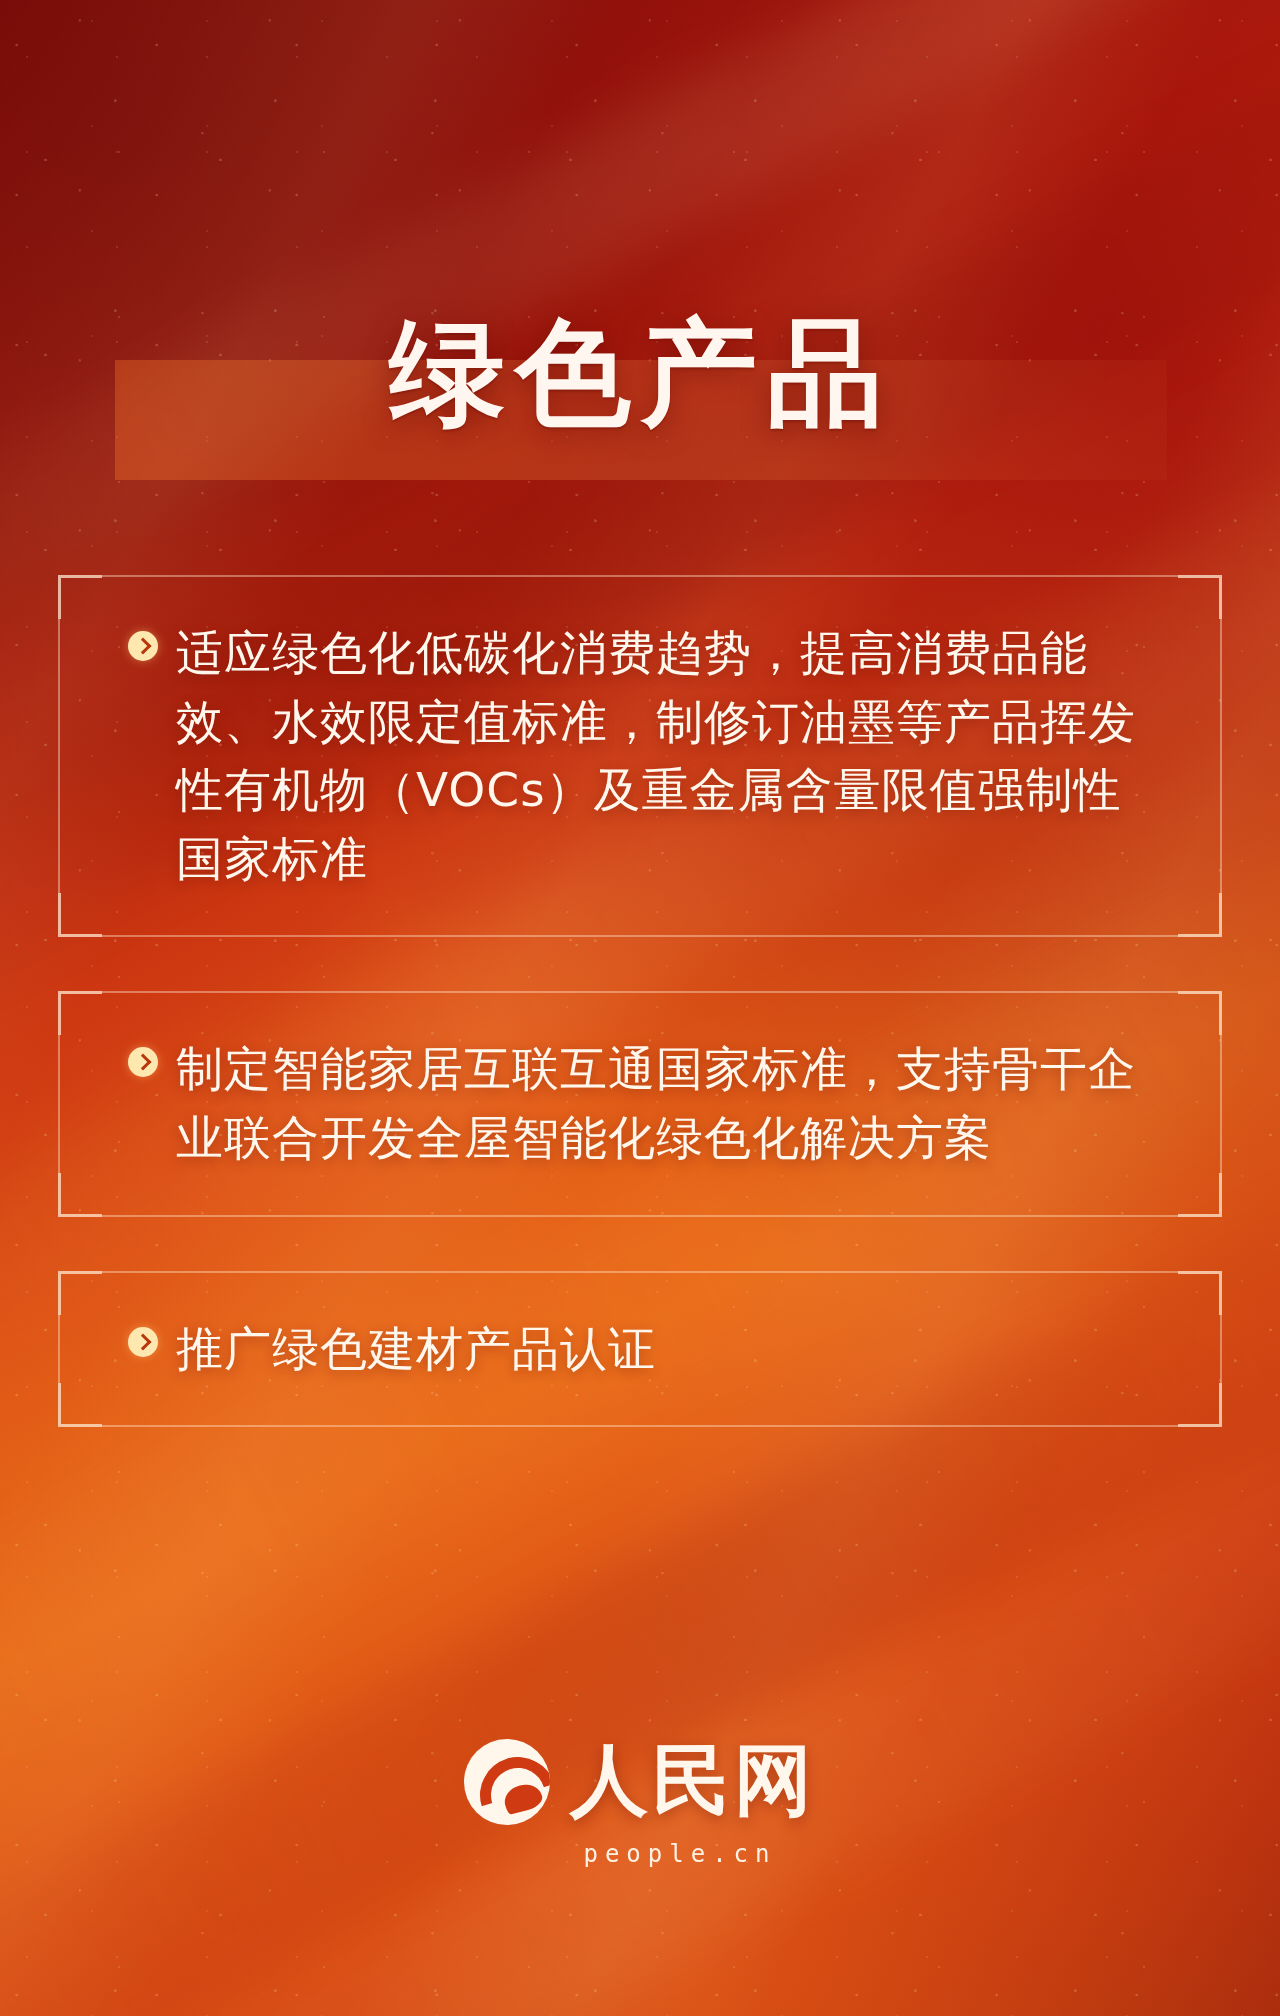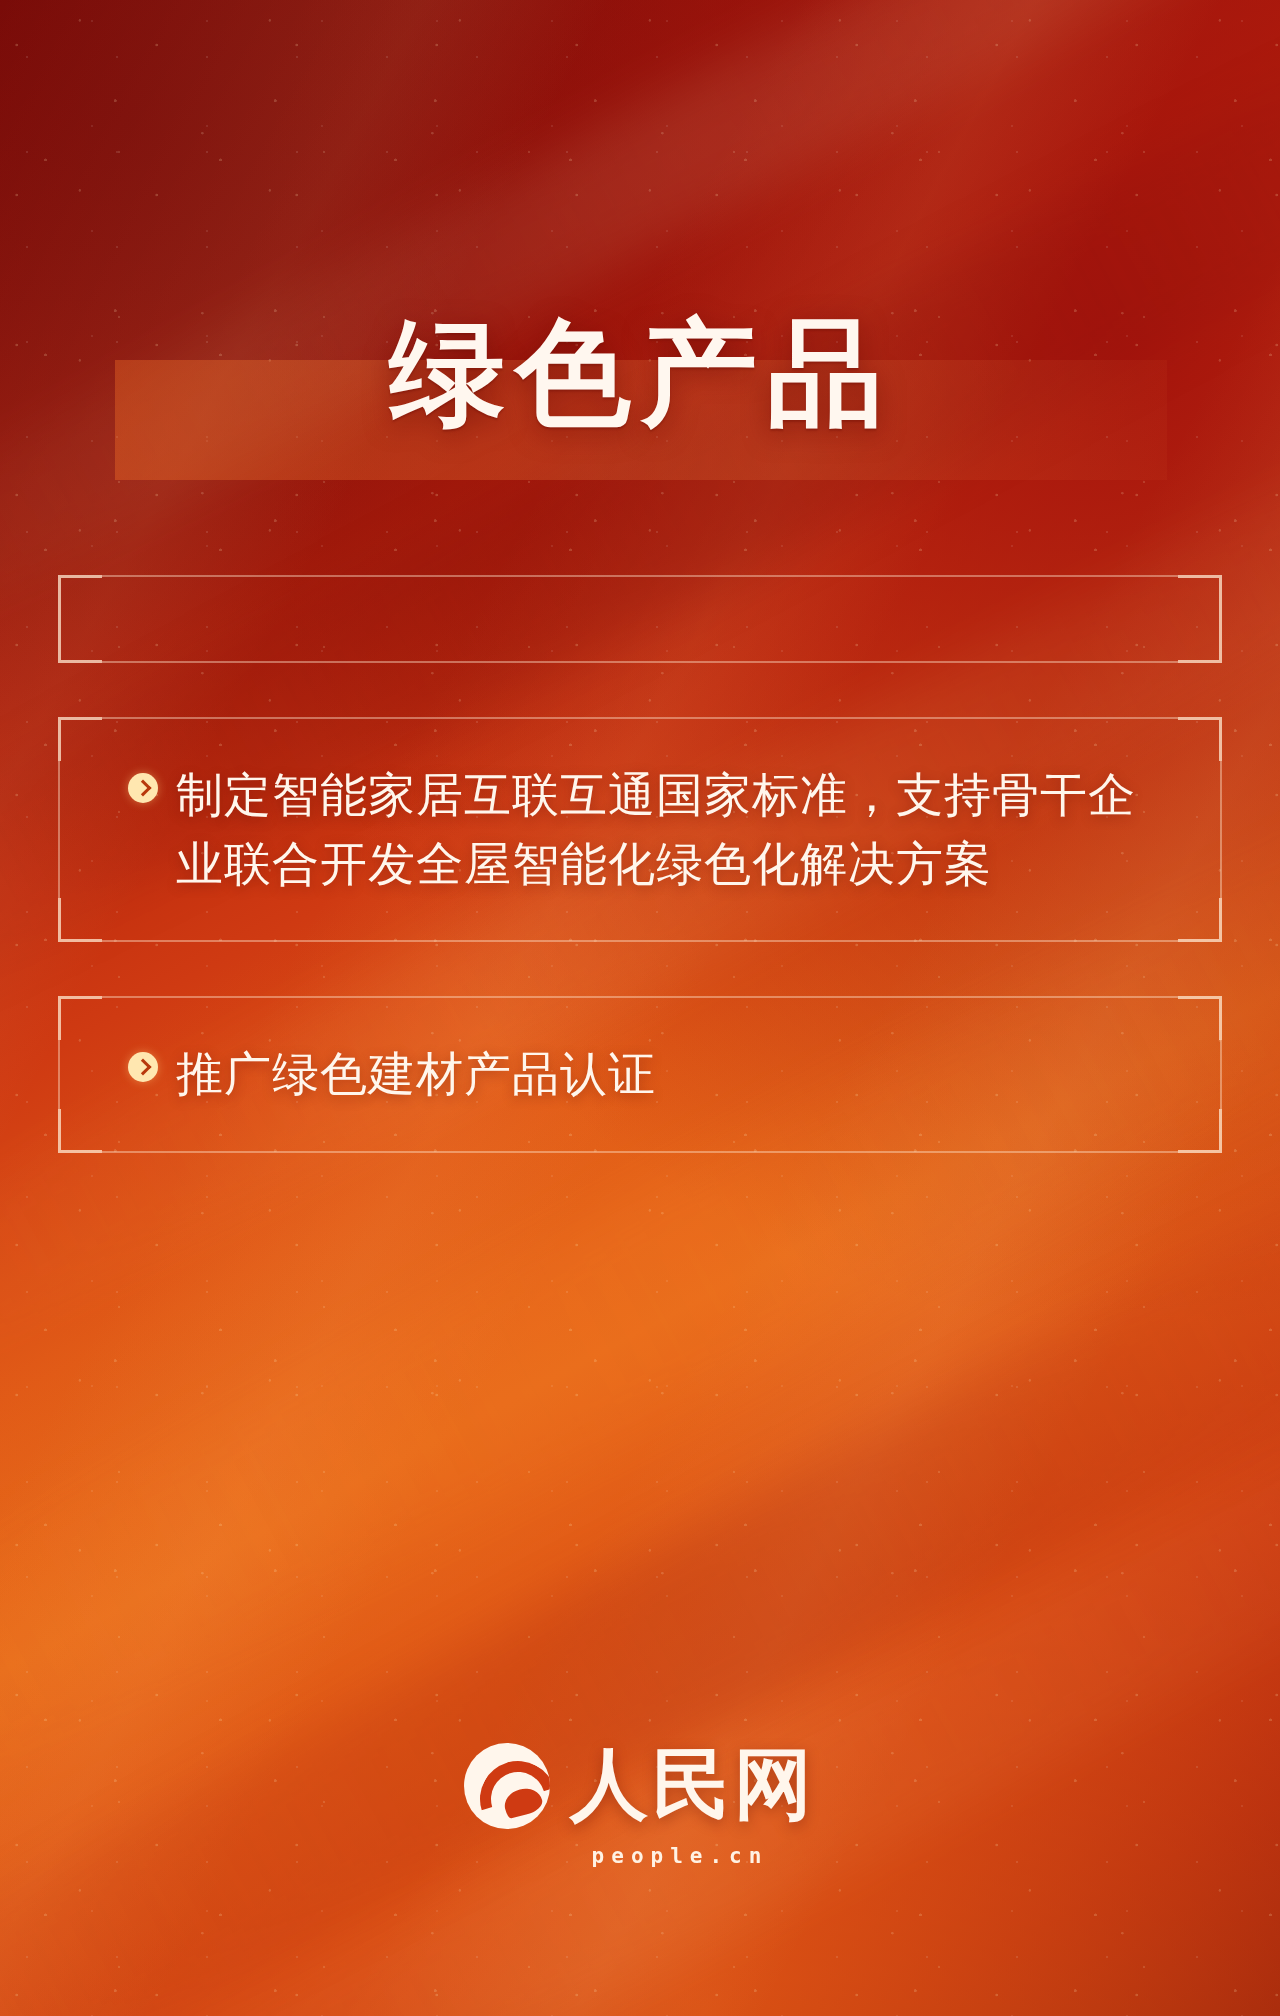--- a/index.html
+++ b/index.html
@@ -235,24 +235,24 @@
   }
   .logo-cn {
     font-size: 78px;
     font-weight: 700;
     color: #fff6ec;
     letter-spacing: 4px;
     font-family: "DejaVu Sans", "Liberation Sans", sans-serif;
     text-shadow: 0 4px 14px rgba(110,20,8,.4);
   }
   .logo-sub {
-    font-size: 21px;
+    font-size: 24px;
     letter-spacing: 7px;
     color: #fff2e4;
-    font-weight: 700;
+    font-weight: 400;
     font-family: "DejaVu Sans Mono", monospace;
     margin-left: 80px;
   }
 </style>
 </head>
 <body>
 
 <div class="poster">
   <div class="band b1"></div>
   <div class="band b2"></div>
@@ -271,20 +271,24 @@
 
     <div class="card">
       <span class="corner tl"></span>
       <span class="corner tr"></span>
       <span class="corner bl"></span>
       <span class="corner br"></span>
       <span class="edge top"></span>
       <span class="edge bottom"></span>
       <span class="edge left"></span>
       <span class="edge right"></span>
+      <div class="bullet-row">
+        <span class="bullet"></span>
+        <div class="card-text">适应绿色化低碳化消费趋势，提高消费品能效、水效限定值标准，制修订油墨等产品挥发性有机物（VOCs）及重金属含量限值强制性国家标准</div>
+      </div>
     </div>
 
     <div class="card">
       <span class="corner tl"></span>
       <span class="corner tr"></span>
       <span class="corner bl"></span>
       <span class="corner br"></span>
       <span class="edge top"></span>
       <span class="edge bottom"></span>
       <span class="edge left"></span>

